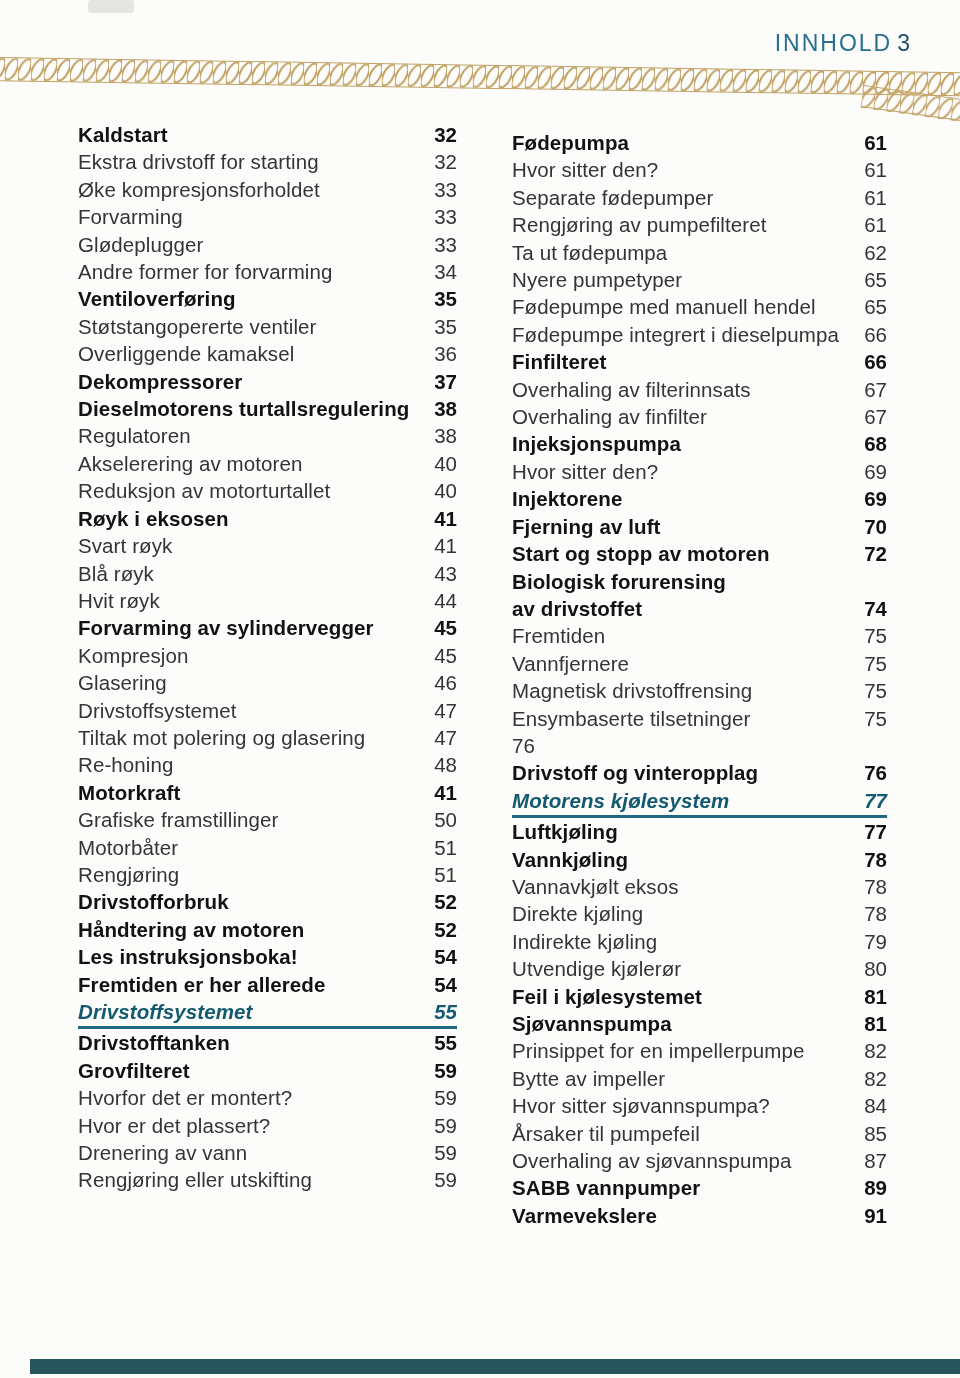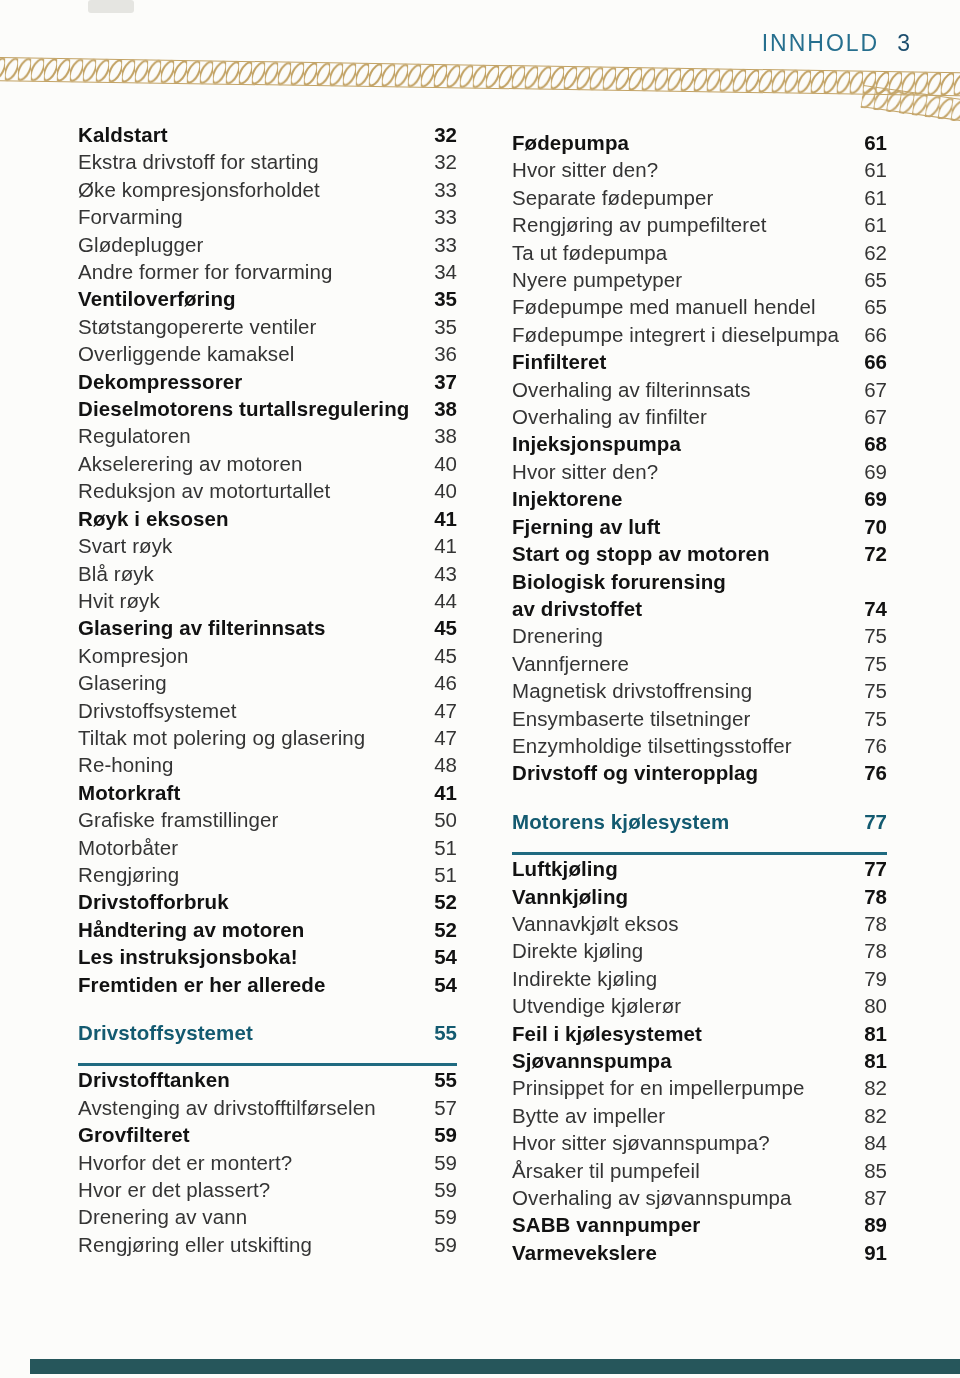--- a/index.html
+++ b/index.html
@@ -5,21 +5,21 @@
   html,body{margin:0;padding:0;}
   body{
     width:960px;height:1378px;position:relative;overflow:hidden;
     background:#fcfcfa;
     font-family:"Liberation Sans", sans-serif;
     -webkit-font-smoothing:antialiased;
   }
   
   .page-header{
     position:absolute;top:30px;right:50px;
-    display:flex;align-items:baseline;gap:18px;
+    display:flex;align-items:baseline;gap:5px;
   }
   .page-header .hdr-title{
     font-size:23px;letter-spacing:2px;color:#266f8e;font-weight:500;
   }
   .page-header .hdr-num{
     font-size:23px;color:#1d4e6e;font-weight:500;
   }
   
   .rope-main{
     position:absolute;left:-8px;top:56px;width:990px;height:26px;
@@ -46,21 +46,21 @@
     display:flex;justify-content:space-between;align-items:baseline;
     line-height:27.4px;font-size:20.5px;color:#343434;
     white-space:nowrap;
   }
   .row .label{letter-spacing:.1px;}
   .row .page{font-weight:inherit;}
   .row.bold{font-weight:700;color:#121212;align-items:center;}
   .row.chapter{
     font-weight:700;color:#135a70;
     border-bottom:3px solid #1f6a80;
-    margin-top:21px;padding-bottom:17px;
+    padding-bottom:1px;font-style:italic;
   }
 </style>
 </head>
 <body>
 
 <div class="smudge"></div>
 
 <div class="page-header">
   <span class="hdr-title">INNHOLD</span>
   <span class="hdr-num">3</span>
@@ -149,21 +149,21 @@
     </div>
     <div class="row normal">
       <span class="label">Blå røyk</span>
       <span class="page">43</span>
     </div>
     <div class="row normal">
       <span class="label">Hvit røyk</span>
       <span class="page">44</span>
     </div>
     <div class="row bold">
-      <span class="label">Glasering av filterinnsats</span>
+      <span class="label">Forvarming av sylindervegger</span>
       <span class="page">45</span>
     </div>
     <div class="row normal">
       <span class="label">Kompresjon</span>
       <span class="page">45</span>
     </div>
     <div class="row normal">
       <span class="label">Glasering</span>
       <span class="page">46</span>
     </div>
@@ -212,24 +212,20 @@
       <span class="page">54</span>
     </div>
     <div class="row chapter">
       <span class="label">Drivstoffsystemet</span>
       <span class="page">55</span>
     </div>
     <div class="row bold">
       <span class="label">Drivstofftanken</span>
       <span class="page">55</span>
     </div>
-    <div class="row normal">
-      <span class="label">Avstenging av drivstofftilførselen</span>
-      <span class="page">57</span>
-    </div>
     <div class="row bold">
       <span class="label">Grovfilteret</span>
       <span class="page">59</span>
     </div>
     <div class="row normal">
       <span class="label">Hvorfor det er montert?</span>
       <span class="page">59</span>
     </div>
     <div class="row normal">
       <span class="label">Hvor er det plassert?</span>
@@ -311,37 +307,36 @@
     </div>
     <div class="row bold">
       <span class="label">Biologisk forurensing</span>
       <span class="page"></span>
     </div>
     <div class="row bold">
       <span class="label">av drivstoffet</span>
       <span class="page">74</span>
     </div>
     <div class="row normal">
-      <span class="label">Drenering</span>
+      <span class="label">Fremtiden</span>
       <span class="page">75</span>
     </div>
     <div class="row normal">
       <span class="label">Vannfjernere</span>
       <span class="page">75</span>
     </div>
     <div class="row normal">
       <span class="label">Magnetisk drivstoffrensing</span>
       <span class="page">75</span>
     </div>
     <div class="row normal">
       <span class="label">Ensymbaserte tilsetninger</span>
       <span class="page">75</span>
     </div>
     <div class="row normal">
-      <span class="label">Enzymholdige tilsettingsstoffer</span>
       <span class="page">76</span>
     </div>
     <div class="row bold">
       <span class="label">Drivstoff og vinteropplag</span>
       <span class="page">76</span>
     </div>
     <div class="row chapter">
       <span class="label">Motorens kjølesystem</span>
       <span class="page">77</span>
     </div>

